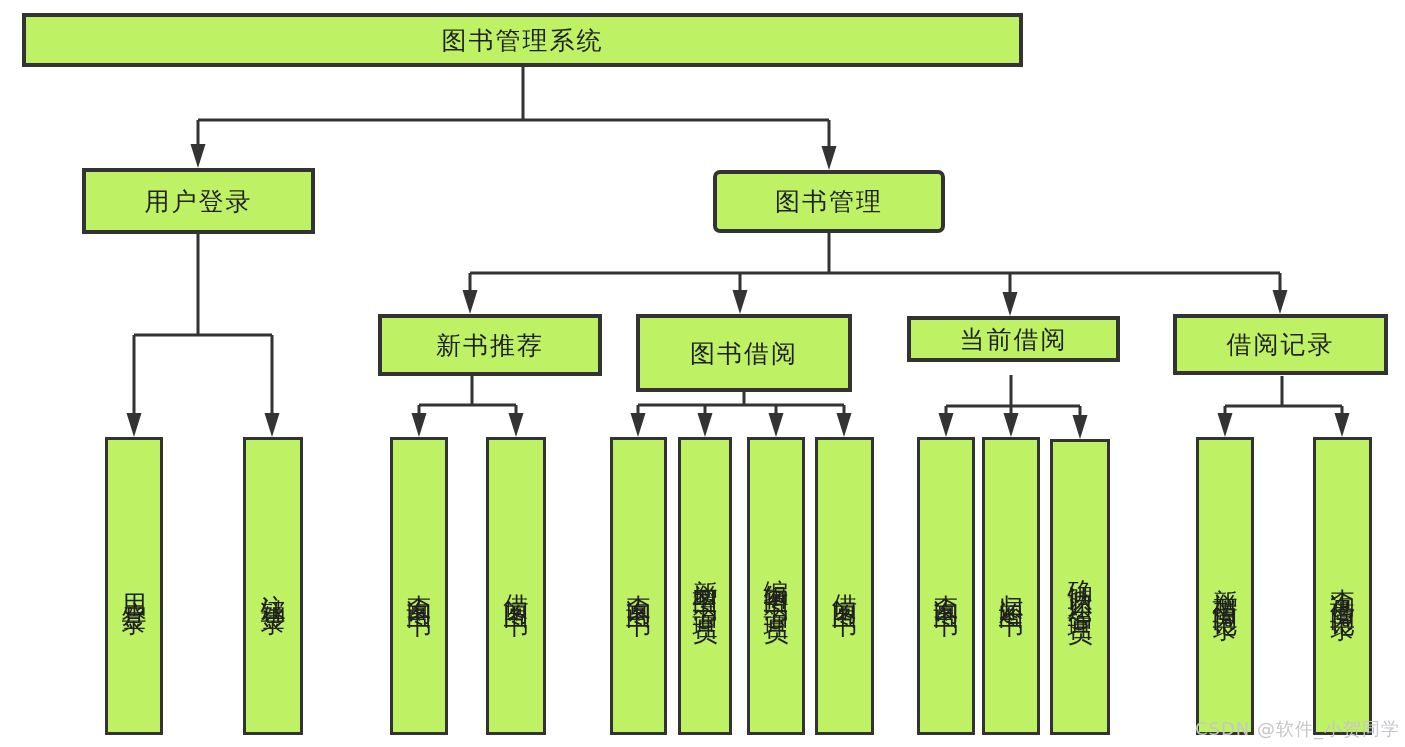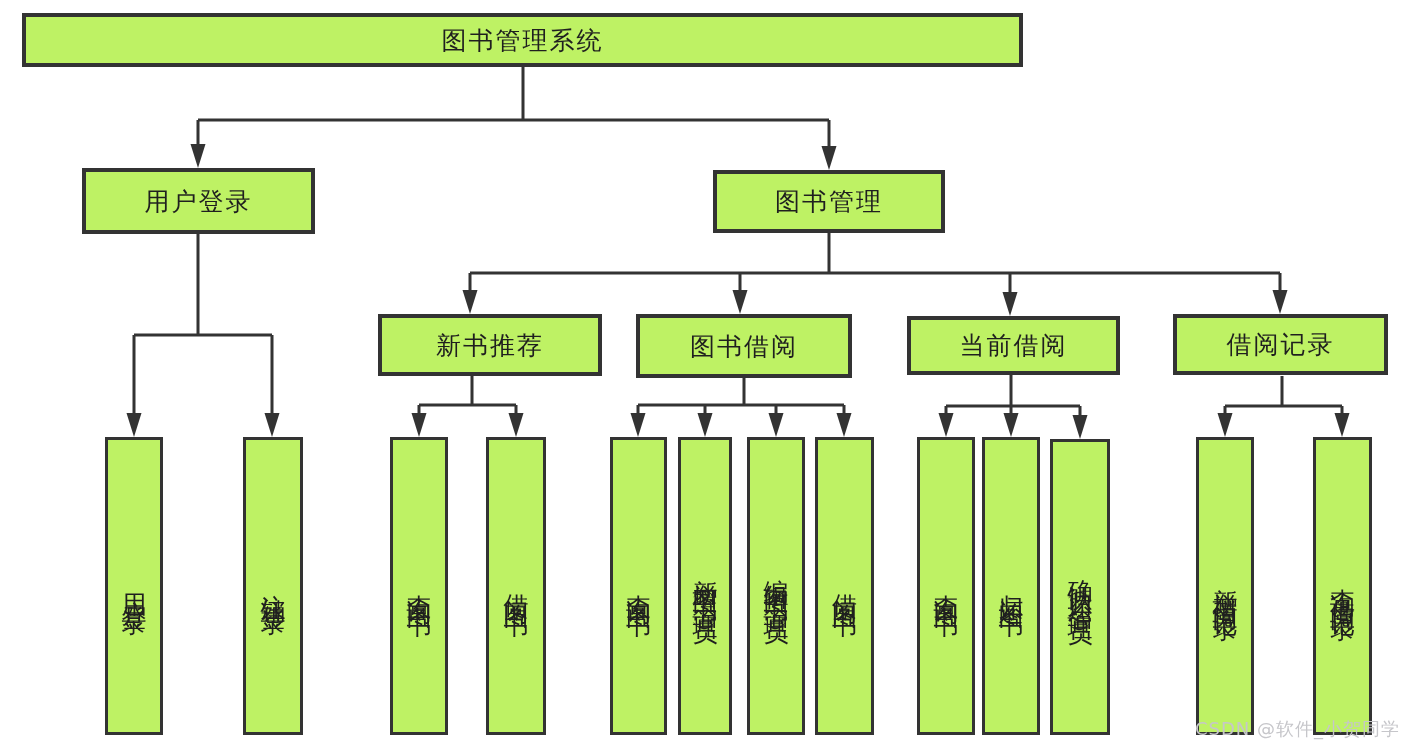--- a/index.html
+++ b/index.html
@@ -62,25 +62,25 @@
     <polygon points="938.5,413 953.5,413 946,437"></polygon>
     <polygon points="1003.5,413 1018.5,413 1011,437"></polygon>
     <polygon points="1072.5,415 1087.5,415 1080,439"></polygon>
     <polygon points="1217.5,413 1232.5,413 1225,437"></polygon>
     <polygon points="1334.5,413 1349.5,413 1342,437"></polygon>
   </svg>
 
   <div class="node h" style="left:22px;top:13px;width:1001px;height:54px;">图书管理系统</div>
 
   <div class="node h" style="left:82px;top:168px;width:233px;height:66px;">用户登录</div>
-  <div class="node h" style="left:713px;top:170px;width:232px;height:63px;">图书管理</div>
+  <div class="node h" style="left:713px;top:170px;width:232px;height:63px;border-radius:7px;">图书管理</div>
 
   <div class="node h" style="left:378px;top:314px;width:224px;height:62px;">新书推荐</div>
-  <div class="node h" style="left:636px;top:314px;width:216px;height:64px;">图书借阅</div>
-  <div class="node h" style="left:907px;top:316px;width:213px;height:59px;">当前借阅</div>
+  <div class="node h" style="left:636px;top:314px;width:216px;height:78px;">图书借阅</div>
+  <div class="node h" style="left:907px;top:316px;width:213px;height:46px;">当前借阅</div>
   <div class="node h" style="left:1173px;top:314px;width:215px;height:61px;">借阅记录</div>
 
   <div class="node v" style="left:105px;top:437px;width:58px;height:298px;">用户登录</div>
   <div class="node v" style="left:243px;top:437px;width:60px;height:298px;">注销登录</div>
 
   <div class="node v" style="left:390px;top:437px;width:58px;height:298px;">查询图书</div>
   <div class="node v" style="left:486px;top:437px;width:60px;height:298px;">借阅图书</div>
 
   <div class="node v" style="left:610px;top:437px;width:57px;height:298px;">查询图书</div>
   <div class="node v" style="left:678px;top:437px;width:54px;height:298px;">新增图书（管理员）</div>

